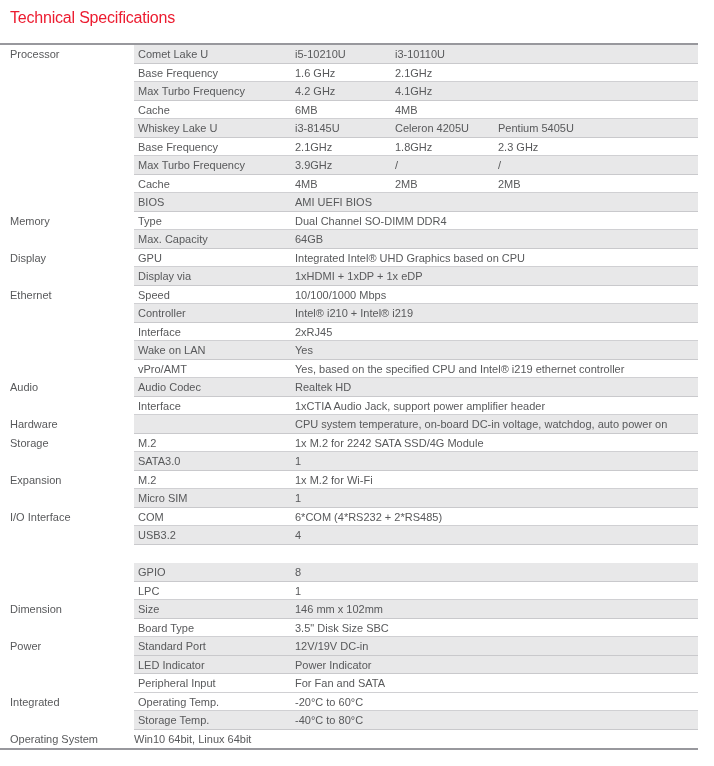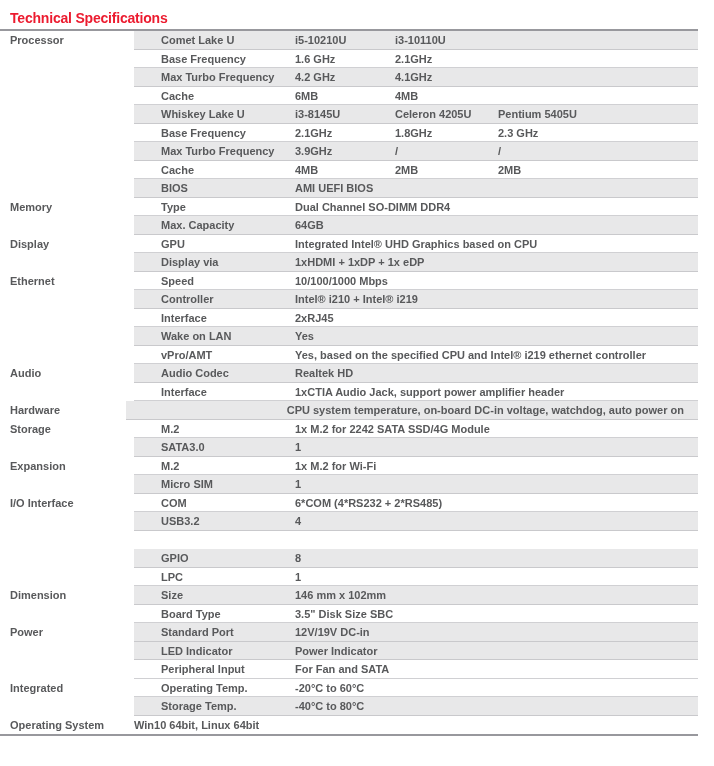--- a/index.html
+++ b/index.html
@@ -3,43 +3,42 @@
 <meta charset="utf-8">
 <style>
   html,body{margin:0;padding:0;}
   body{
     width:714px;height:766px;background:#ffffff;
     font-family:"Liberation Sans", sans-serif;
     color:var(--text,#58595b);
     overflow:hidden;
   }
   .page-title{
-    font-size:14px;font-weight:bold;letter-spacing:-0.2px;
+    font-size:16px;font-weight:normal;letter-spacing:-0.2px;
     color:var(--accent,#ec1b2f);
     margin:7px 0 0 10px;line-height:22px;
   }
   .spec-table{
-    width:698px;margin-top:0;
+    width:698px;margin-top:14px;
     border-top:2px solid var(--table-border,#98989d);
     border-bottom:2px solid var(--table-border,#98989d);
-    font-weight:bold;
   }
   .spec-row{display:flex;height:18.5px;font-size:11px;line-height:18.5px;}
   .cat{
     width:134px;padding-left:10px;box-sizing:border-box;
     white-space:nowrap;overflow:hidden;
   }
   .cells{
     flex:1;display:flex;box-sizing:border-box;
     border-bottom:1px solid var(--row-line,#d0d0d3);
   }
   .spec-row:last-child .cells{border-bottom:none;flex-direction:column;}
   .cells.shade{background:var(--shade,#e8e8e9);border-bottom-color:var(--row-line-dark,#c9c9cc);}
   .attr{
-    width:161px;padding-left:27px;box-sizing:border-box;
+    width:161px;padding-left:4px;box-sizing:border-box;
     white-space:nowrap;overflow:hidden;flex-shrink:0;
   }
   .val{box-sizing:border-box;white-space:nowrap;overflow:hidden;}
   .val.w0{width:100px;flex-shrink:0;}
   .val.w1{width:103px;flex-shrink:0;}
   .val.fill{flex:1;padding-right:14px;}
 </style>
 </head>
 <body style="--accent: #ec1b2f; --text: #58595b; --shade: #e8e8e9; --row-line: #d0d0d3; --row-line-dark: #c9c9cc; --table-border: #98989d;">
 

